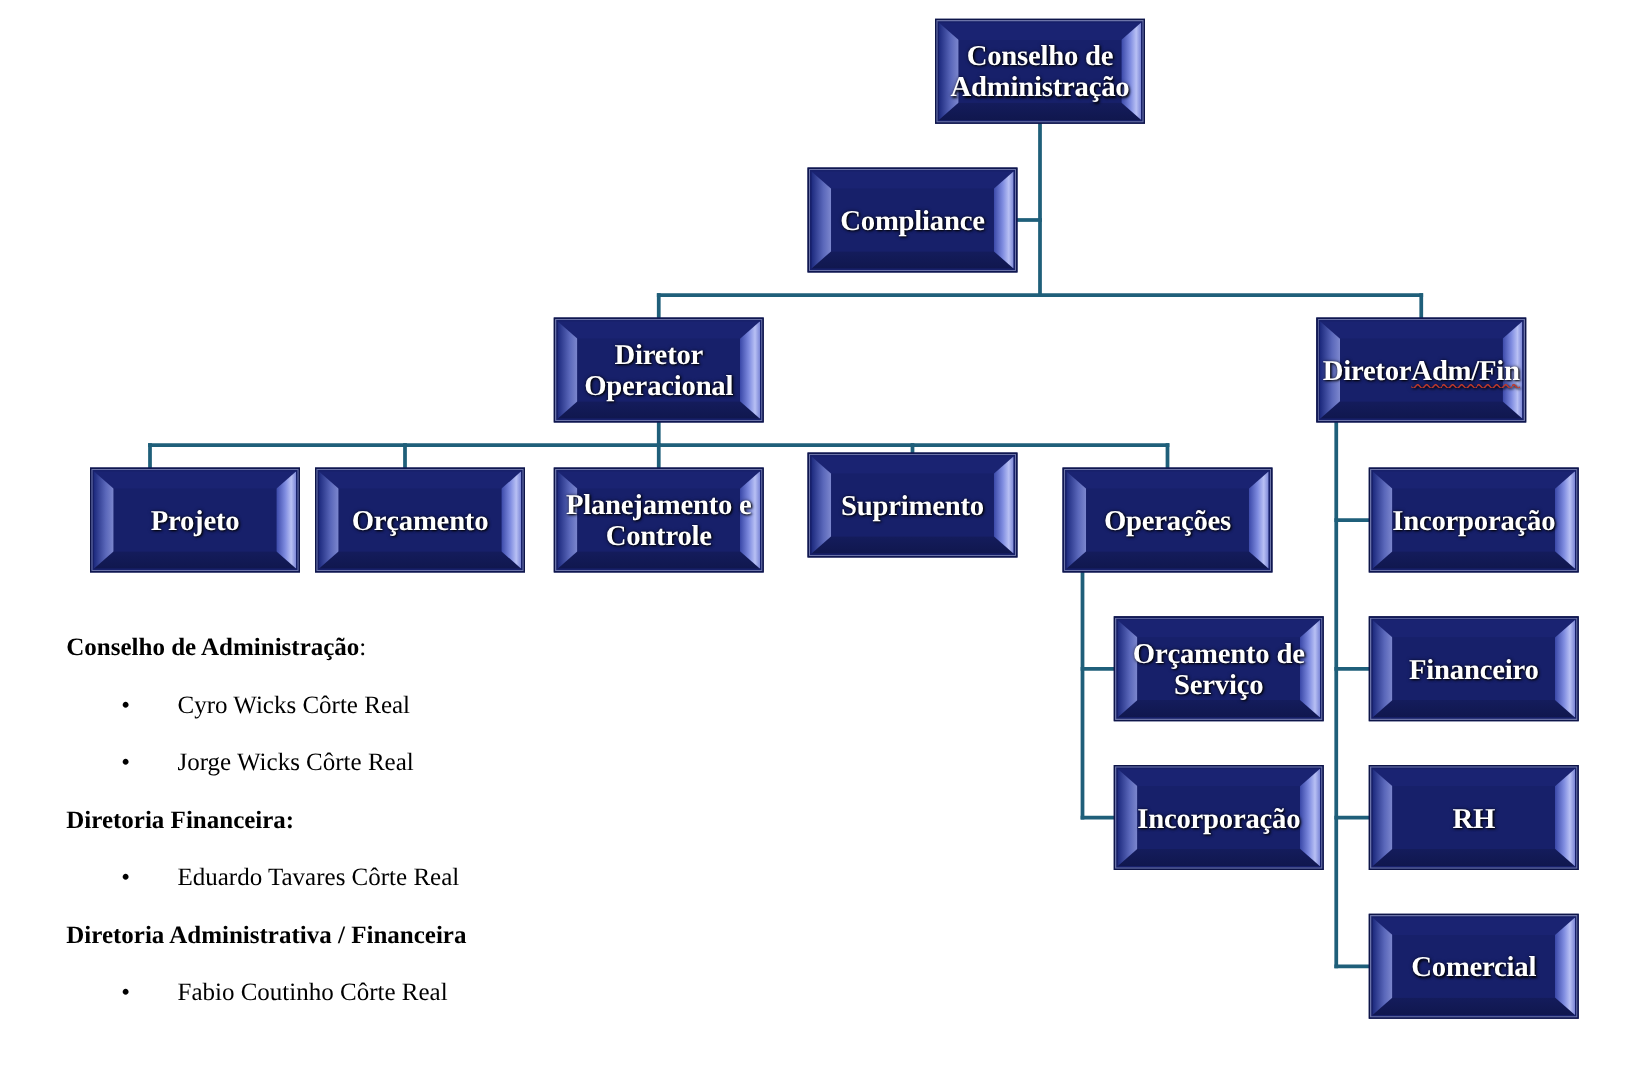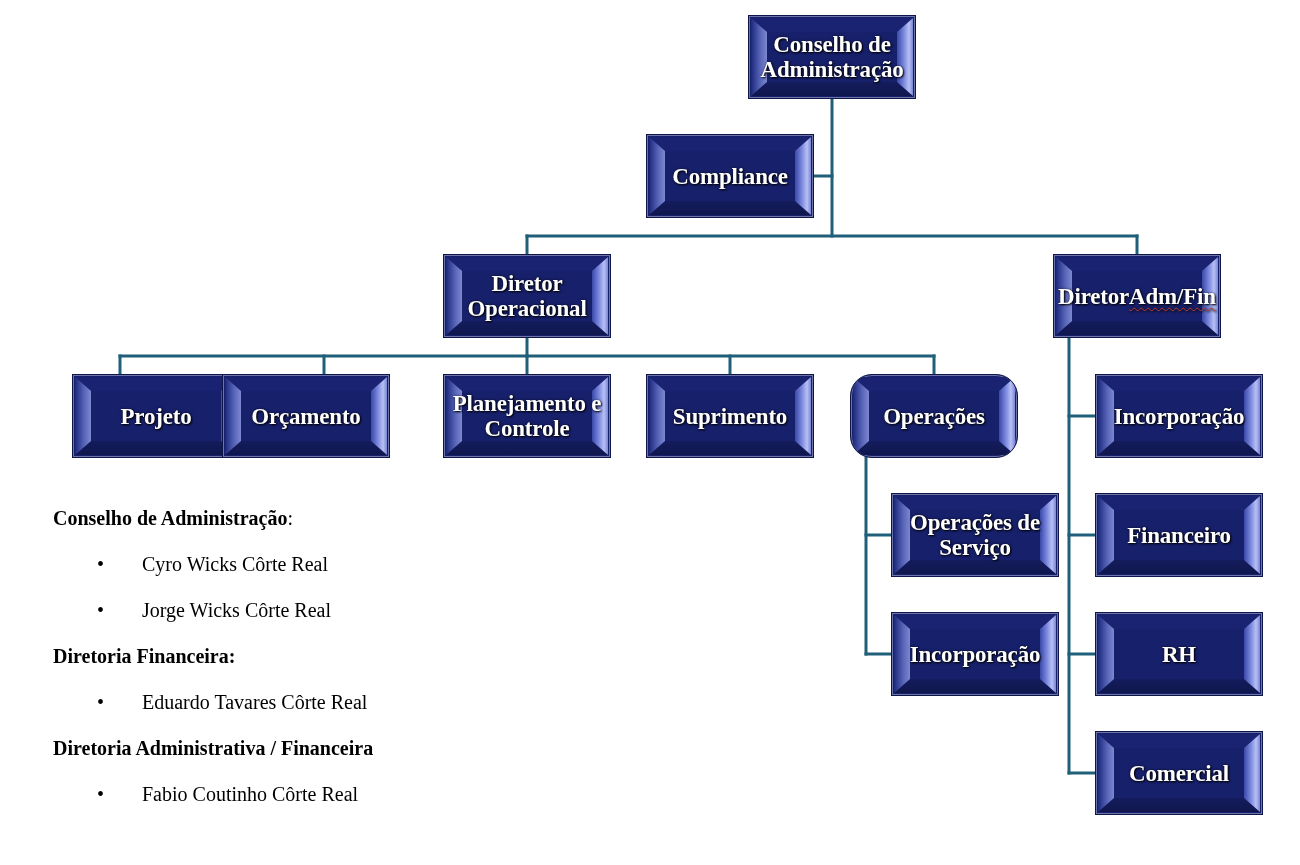--- a/index.html
+++ b/index.html
@@ -118,55 +118,55 @@
   <div class="label" id="label-dir-adm">Diretor
 <span class="squiggle">Adm/Fin</span></div>
 </div>
 <div class="node" id="node-projeto" style="left:36px; top:374px;margin-left:36px;">
   <div class="bevel-t"></div>
     <div class="bevel-b"></div>
     <div class="bevel-l"></div>
     <div class="bevel-r"></div>
   <div class="label">Projeto</div>
 </div>
-<div class="node" id="node-orcamento" style="left:222px; top:374px;">
+<div class="node" id="node-orcamento" style="left:252px; top:374px;">
   <div class="bevel-t"></div>
     <div class="bevel-b"></div>
     <div class="bevel-l"></div>
     <div class="bevel-r"></div>
   <div class="label">Orçamento</div>
 </div>
 <div class="node" id="node-planejamento" style="left:443px; top:374px;">
   <div class="bevel-t"></div>
     <div class="bevel-b"></div>
     <div class="bevel-l"></div>
     <div class="bevel-r"></div>
   <div class="label">Planejamento e
 Controle</div>
 </div>
-<div class="node" id="node-suprimento" style="left:646px; top:374px;">
+<div class="node" id="node-suprimento" style="left:646px; top:362px;">
   <div class="bevel-t"></div>
     <div class="bevel-b"></div>
     <div class="bevel-l"></div>
     <div class="bevel-r"></div>
   <div class="label">Suprimento</div>
 </div>
-<div class="node" id="node-operacoes" style="left:850px; top:374px;border-radius:22px;">
+<div class="node" id="node-operacoes" style="left:850px; top:374px;">
   <div class="bevel-t"></div>
     <div class="bevel-b"></div>
     <div class="bevel-l"></div>
     <div class="bevel-r"></div>
   <div class="label">Operações</div>
 </div>
 <div class="node" id="node-prestacao" style="left:891px; top:493px;">
   <div class="bevel-t"></div>
     <div class="bevel-b"></div>
     <div class="bevel-l"></div>
     <div class="bevel-r"></div>
-  <div class="label">Operações de
+  <div class="label">Orçamento de
 Serviço</div>
 </div>
 <div class="node" id="node-incorp-op" style="left:891px; top:612px;">
   <div class="bevel-t"></div>
     <div class="bevel-b"></div>
     <div class="bevel-l"></div>
     <div class="bevel-r"></div>
   <div class="label">Incorporação</div>
 </div>
 <div class="node" id="node-incorp-adm" style="left:1095px; top:374px;">

